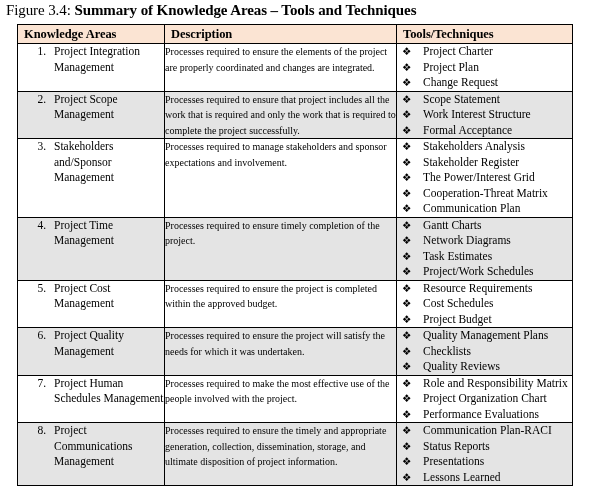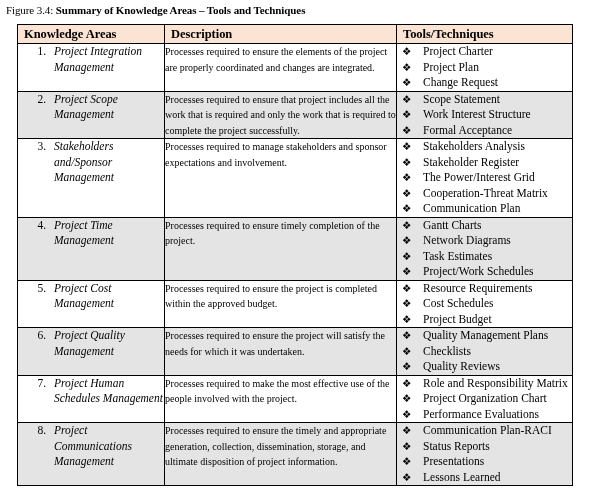--- a/index.html
+++ b/index.html
@@ -20,21 +20,21 @@
     width: 589px;
     height: 501px;
     background: #ffffff;
   }
 
   
   .figure-caption {
     position: absolute;
     left: 6px;
     top: 1px;
-    font-size: 11px;
+    font-size: 15px;
     line-height: 18px;
     white-space: nowrap;
     letter-spacing: -0.1px;
   }
   .figure-caption .cap-label {
     font-weight: normal;
   }
   .figure-caption .cap-title {
     font-weight: bold;
   }
@@ -93,21 +93,20 @@
   }
   .area-num {
     width: 36px;
     flex: 0 0 36px;
     text-align: right;
     padding-right: 8px;
     box-sizing: border-box;
   }
   .area-label {
     flex: 1 1 auto;
-    font-style: italic;
   }
 
   
   .desc-cell {
     font-size: 10px;
     line-height: 15.5px;
     padding: 3px 6px 4px 6px;
     text-align: left;
   }
 

